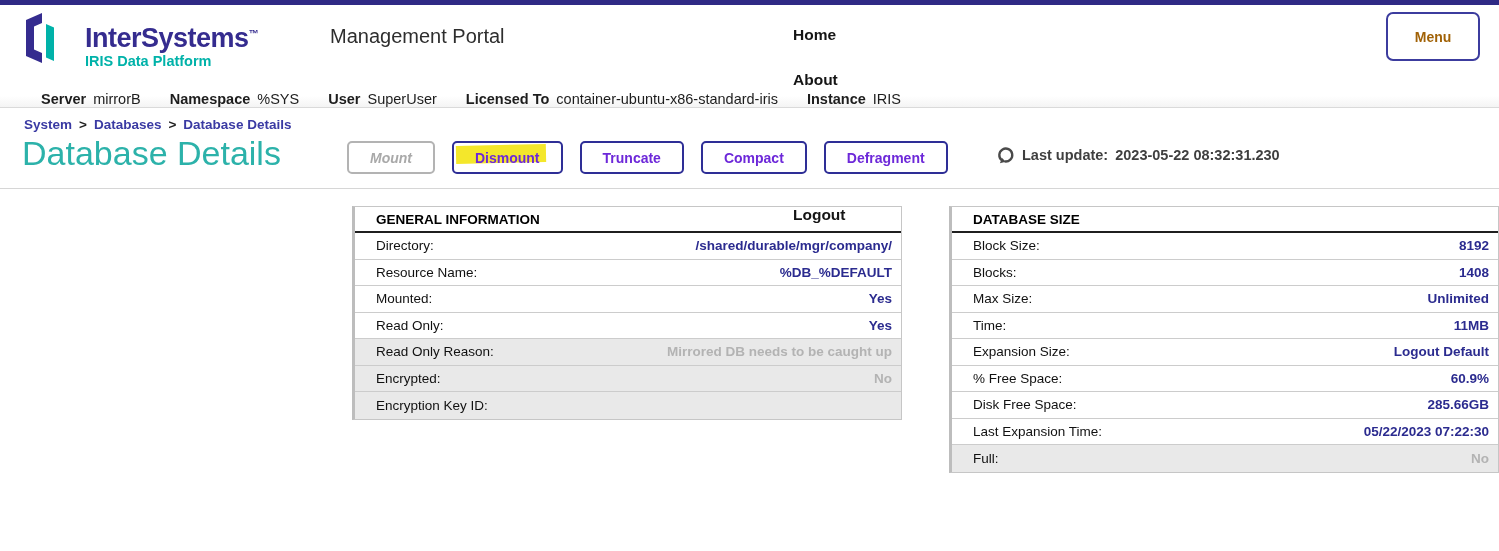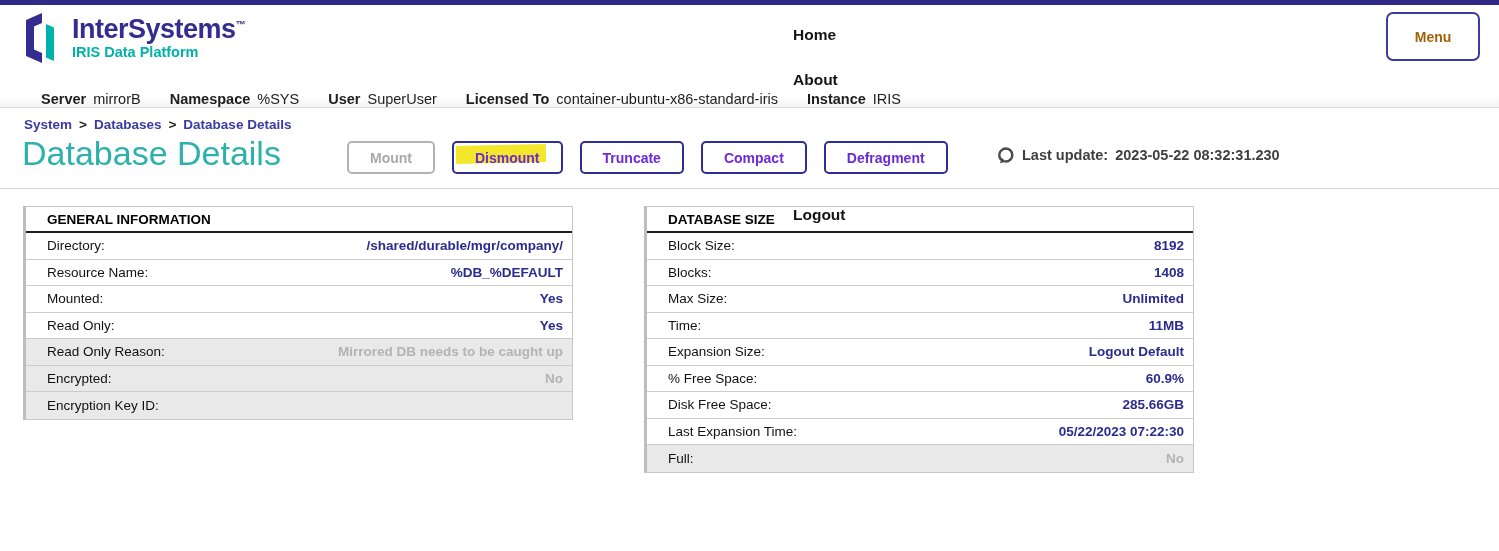--- a/index.html
+++ b/index.html
@@ -4,21 +4,21 @@
 <style>
   * { box-sizing: border-box; margin: 0; padding: 0; }
   html, body { width: 1499px; height: 551px; background: #fff; overflow: hidden;
     font-family: "Liberation Sans", sans-serif; }
 
   
   .topbar { height: 5px; background: #2f2a85; }
 
   
   .header { position: relative; height: 65px; background: #fff; }
-  .logo { position: absolute; left: 23px; top: 6px; display: flex; gap: 11px; align-items: flex-start; }
+  .logo { position: absolute; left: 23px; top: 6px; display: flex; gap: 24px; align-items: flex-end; }
   .logo-text .brand-name { font-weight: bold; font-size: 27px; letter-spacing: -0.5px;
     color: #352c8f; line-height: 28px; }
   .logo-text .brand-name sup { font-size: 10px; font-weight: bold; }
   .logo-text .brand-sub { font-weight: bold; font-size: 14.5px; color: #00b2a9; margin-top: 1px; }
   .portal-title { position: absolute; left: 330px; top: 20px; font-size: 20px; color: #2e2e2e; }
   .nav { position: absolute; left: 793px; top: 21px; display: flex; gap: 27px; flex-direction: column; }
   .nav a { text-decoration: none; color: #151515; font-weight: bold; font-size: 15.5px; cursor: pointer; }
   .menu-btn { position: absolute; right: 19px; top: 7px; width: 94px; height: 49px;
     background: #fff; border: 2px solid #3c3c9e; border-radius: 7px;
     color: #a16207; font-weight: bold; font-size: 14px; font-family: inherit; cursor: pointer; }
@@ -35,31 +35,31 @@
   .breadcrumb { position: absolute; left: 24px; top: 9px; font-size: 13.5px; font-weight: bold; }
   .breadcrumb a { color: #3a3aa3; text-decoration: none; cursor: pointer; }
   .breadcrumb .current { color: #3a3aa3; }
   .breadcrumb .sep { color: #222; margin: 0 7px; }
   .page-title { position: absolute; left: 22px; top: 26px; font-size: 34px; color: #2cb2aa;
     font-weight: 400; letter-spacing: 0; }
   .actions { position: absolute; left: 347px; top: 33px; display: flex; gap: 17px; }
   .btn { height: 33px; padding: 0 21px; background: #fff; border: 2px solid #2e2e96;
     border-radius: 5px; color: #6d28d9; font-weight: bold; font-size: 14px;
     font-family: inherit; cursor: pointer; white-space: nowrap; }
-  .btn.disabled { border-color: #b3b3b3; color: #a9a9a9; cursor: default; }
+  .btn.disabled { border-color: #b3b3b3; color: #a9a9a9; cursor: default; font-style: italic; }
   .btn.highlighted { position: relative; }
   .btn.highlighted::before { content: ""; position: absolute; left: 2px; top: 2px;
     width: 84%; height: 18px; background: #f4e72b; transform: rotate(-1.2deg); z-index: 0; }
   .btn .btn-label { position: relative; z-index: 1; }
   .last-update { position: absolute; left: 997px; top: 38px; display: flex; align-items: center;
     gap: 7px; color: #3f3f3f; font-weight: bold; font-size: 14.5px; }
   .refresh-icon { cursor: pointer; display: inline-flex; }
 
   
-  .content { display: flex; gap: 71px; padding: 17px 0 0 23px; align-items: flex-start; }
+  .content { display: flex; gap: 47px; padding: 17px 0 0 23px; align-items: flex-start; justify-content: flex-end; }
   .panel { width: 550px; background: #fff; border: 1px solid #c6c6c6; border-left: 3px solid #bdbdbd; }
   .panel-header { font-weight: bold; font-size: 13.5px; color: #000;
     padding: 5px 0 4px 21px; border-bottom: 2px solid #1f1f1f; }
   .row { display: flex; justify-content: space-between; align-items: center; height: 26.5px;
     padding: 0 9px 0 21px; font-size: 13.5px; border-bottom: 1px solid #ccc; }
   .row:last-child { border-bottom: none; }
   .row .rlabel { color: #111; }
   .row .rvalue { font-weight: bold; color: #2b2b8f; text-align: right; }
   .row.muted { background: #e9e9e9; }
   .row.muted .rvalue { color: #b3b3b3; }
@@ -75,20 +75,21 @@
       <svg width="38" height="54" viewBox="0 0 38 54">
         <path fill="#352c8f" d="M3,9 L19,2 L19,12 L11,15.5 L11,38.5 L19,42 L19,52 L3,45 Z"></path>
         <path fill="#00b2a9" d="M23,13 L31,16.5 L31,50 L23,46.5 Z"></path>
       </svg>
     </span>
     <span class="logo-text">
       <div class="brand-name"><span>InterSystems</span><sup>™</sup></div>
       <div class="brand-sub">IRIS Data Platform</div>
     </span>
   </div>
+  <div class="portal-title">Management Portal</div>
   <nav class="nav">
     <a>Home</a>
     <a>About</a>
     <a>Help</a>
     <a>Contact</a>
     <a>Logout</a>
   </nav>
   <button class="menu-btn">Menu</button>
 </div>
 

